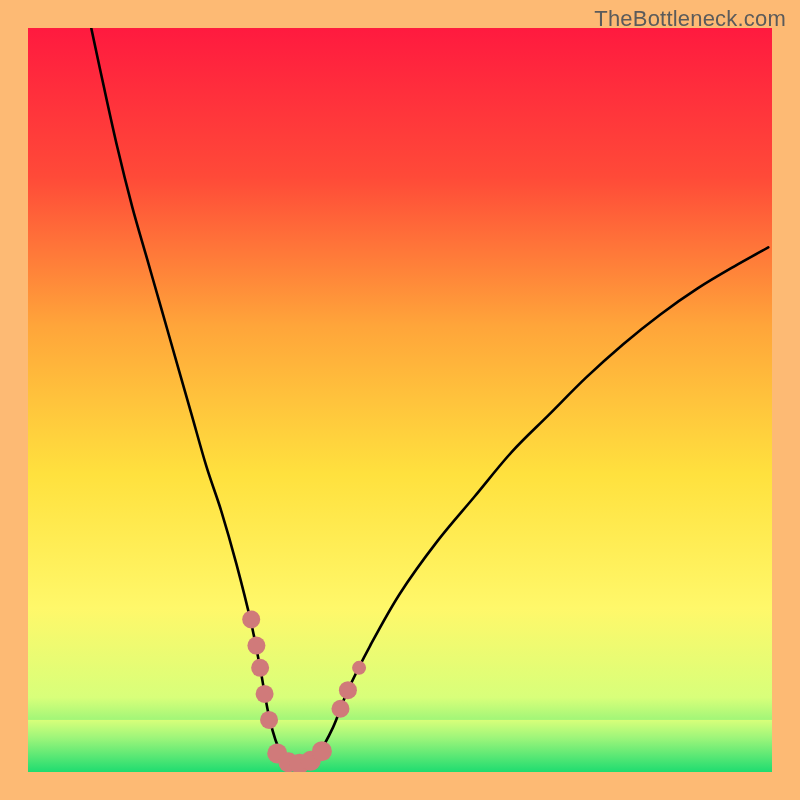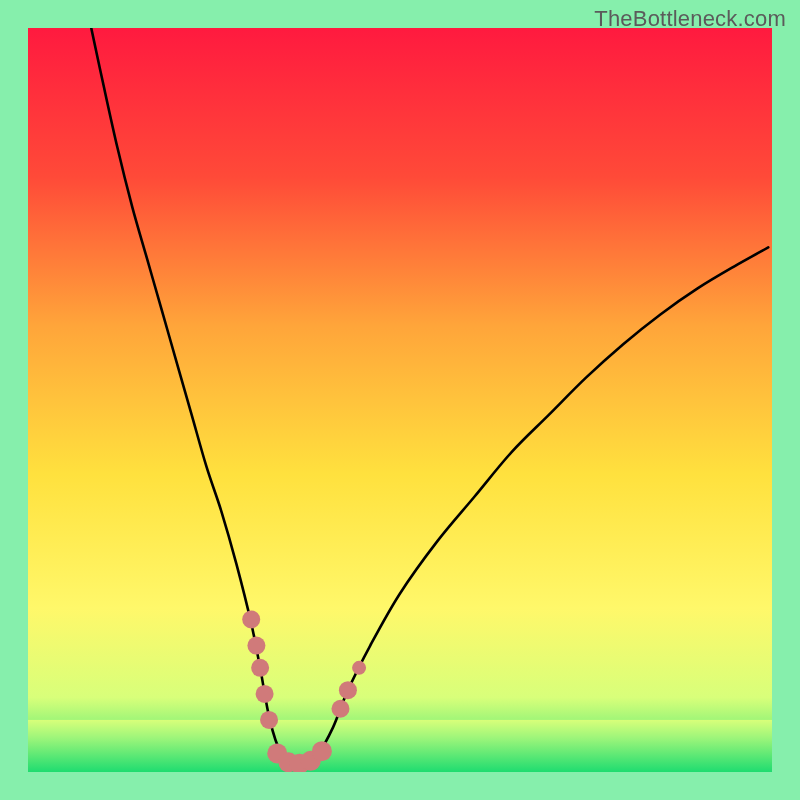--- a/index.html
+++ b/index.html
@@ -1,21 +1,21 @@
 <!DOCTYPE html>
 <html><head>
 <meta charset="utf-8">
 <style>
   * { margin: 0; padding: 0; box-sizing: border-box; }
   html, body { width: 800px; height: 800px; overflow: hidden; background: #000; }
   .stage {
     position: relative;
     width: 800px;
     height: 800px;
-    background: #86efac;
+    background: #fdba74;
   }
   .watermark {
     position: absolute;
     top: 6px;
     right: 14px;
     font-family: Arial, Helvetica, sans-serif;
     font-size: 22px;
     font-weight: 500;
     color: #5b5b5b;
     letter-spacing: 0.2px;

